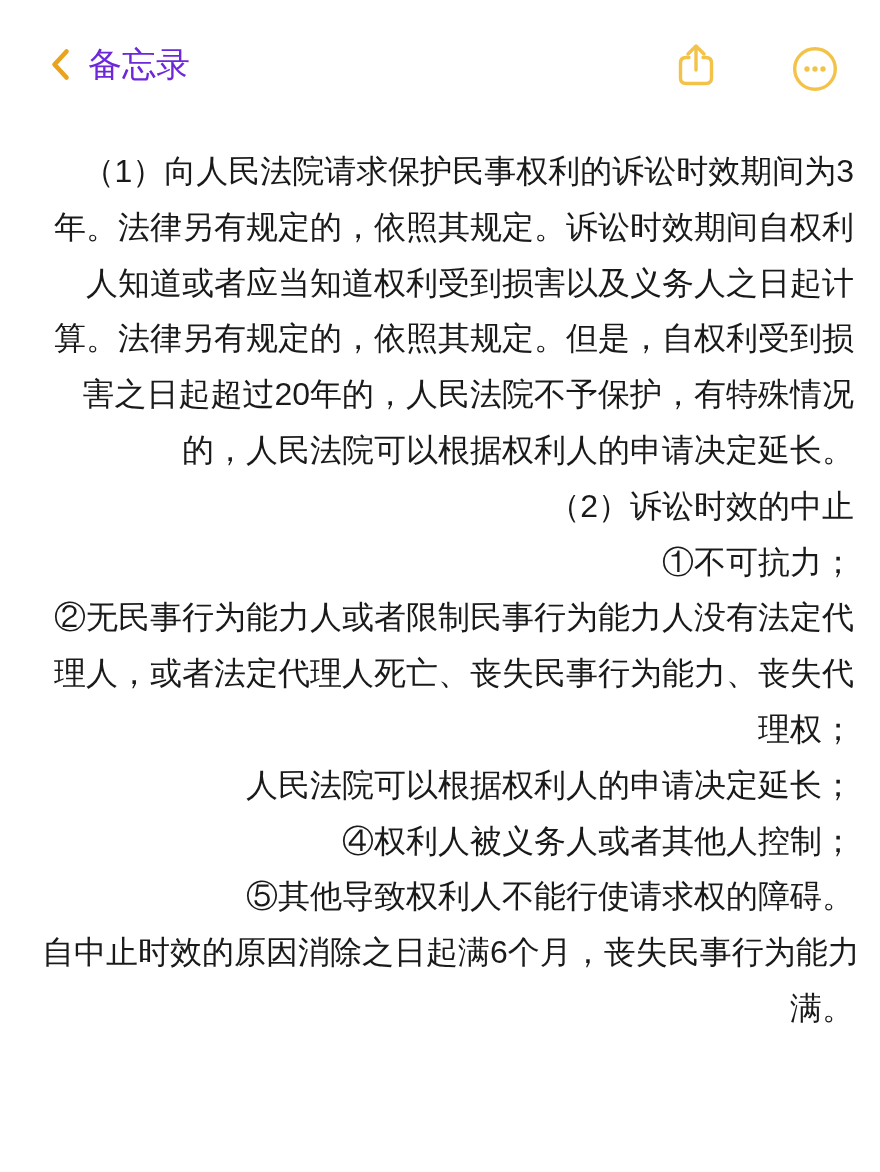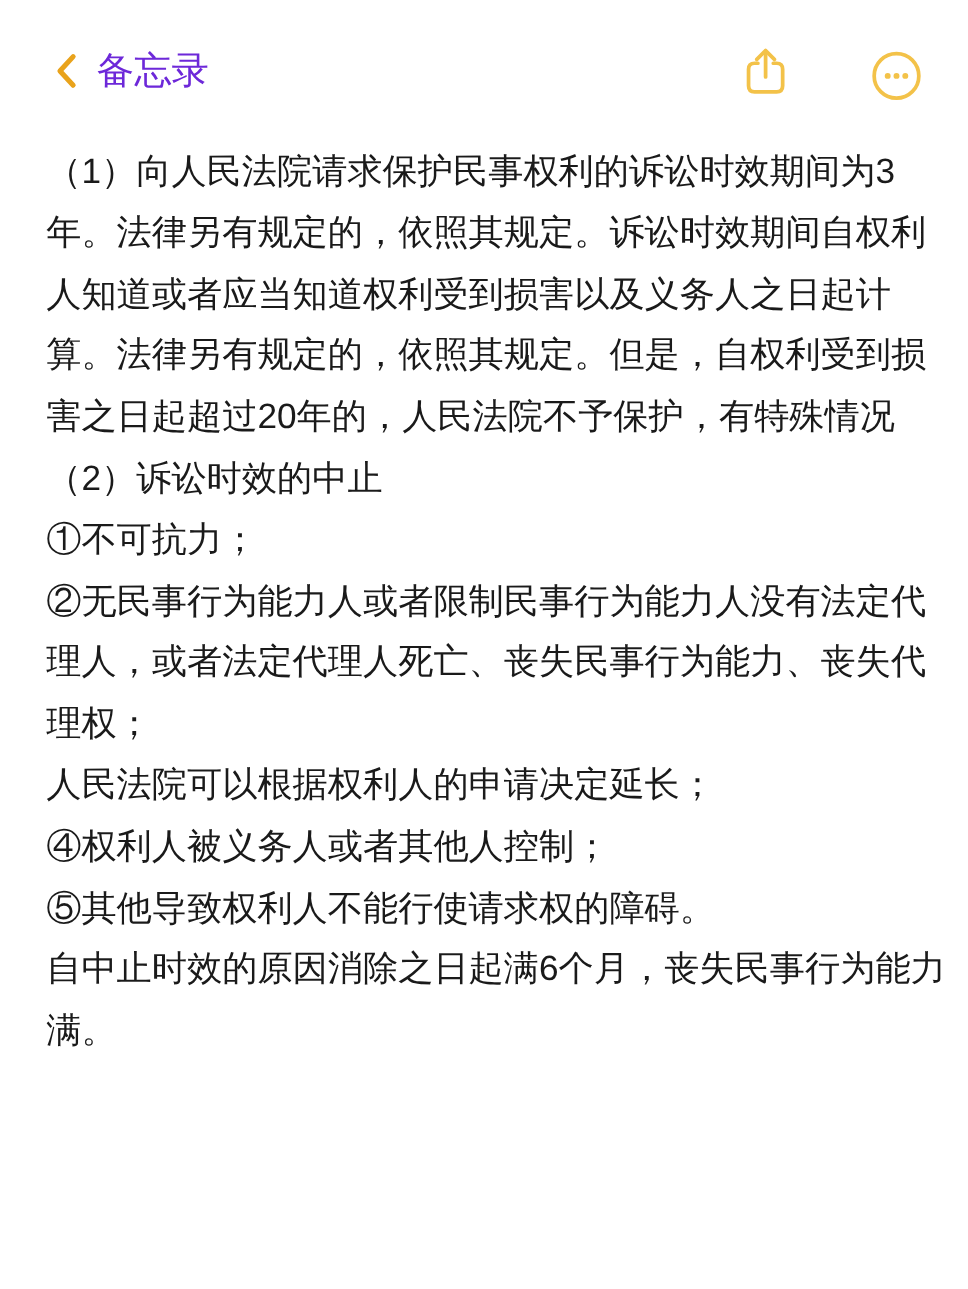--- a/index.html
+++ b/index.html
@@ -58,22 +58,23 @@
     width: 46px;
     height: 46px;
   }
   .share-button svg, .more-button svg, .back-chevron svg {
     display: block;
   }
   
   .note-body {
     position: absolute;
     left: 42px;
-    top: 128px;
+    top: 144px;
     width: 812px;
+    text-align: right;
   }
   .note-line {
     font-size: 32px;
     line-height: 55.8px;
     color: #1A1A1A;
     white-space: nowrap;
   }
 </style>
 </head>
 <body>
@@ -113,20 +114,21 @@
     </button>
 
   </div>
 
   <div class="note-body">
     <div class="note-line">（1）向人民法院请求保护民事权利的诉讼时效期间为3</div>
     <div class="note-line">年。法律另有规定的，依照其规定。诉讼时效期间自权利</div>
     <div class="note-line">人知道或者应当知道权利受到损害以及义务人之日起计</div>
     <div class="note-line">算。法律另有规定的，依照其规定。但是，自权利受到损</div>
     <div class="note-line">害之日起超过20年的，人民法院不予保护，有特殊情况</div>
+    <div class="note-line">的，人民法院可以根据权利人的申请决定延长。</div>
     <div class="note-line">（2）诉讼时效的中止</div>
     <div class="note-line">①不可抗力；</div>
     <div class="note-line">②无民事行为能力人或者限制民事行为能力人没有法定代</div>
     <div class="note-line">理人，或者法定代理人死亡、丧失民事行为能力、丧失代</div>
     <div class="note-line">理权；</div>
     <div class="note-line">人民法院可以根据权利人的申请决定延长；</div>
     <div class="note-line">④权利人被义务人或者其他人控制；</div>
     <div class="note-line">⑤其他导致权利人不能行使请求权的障碍。</div>
     <div class="note-line">自中止时效的原因消除之日起满6个月，丧失民事行为能力</div>
     <div class="note-line">满。</div>

